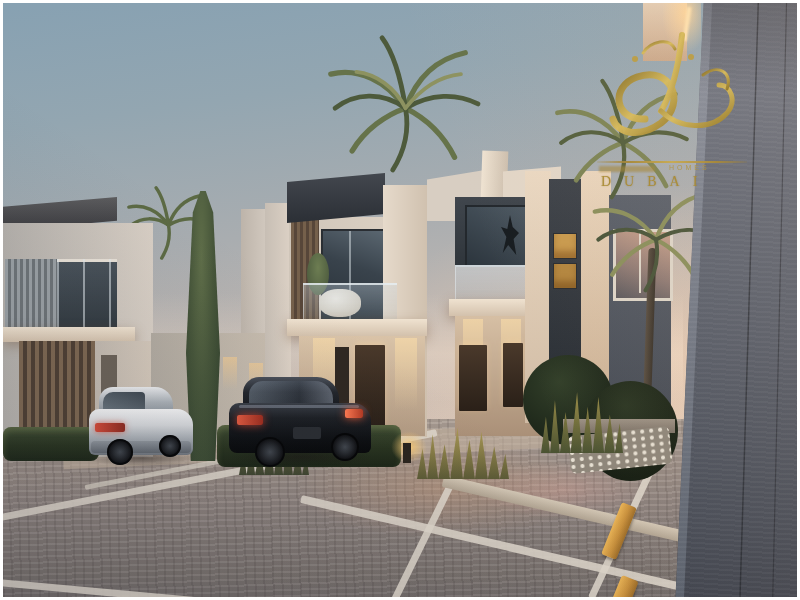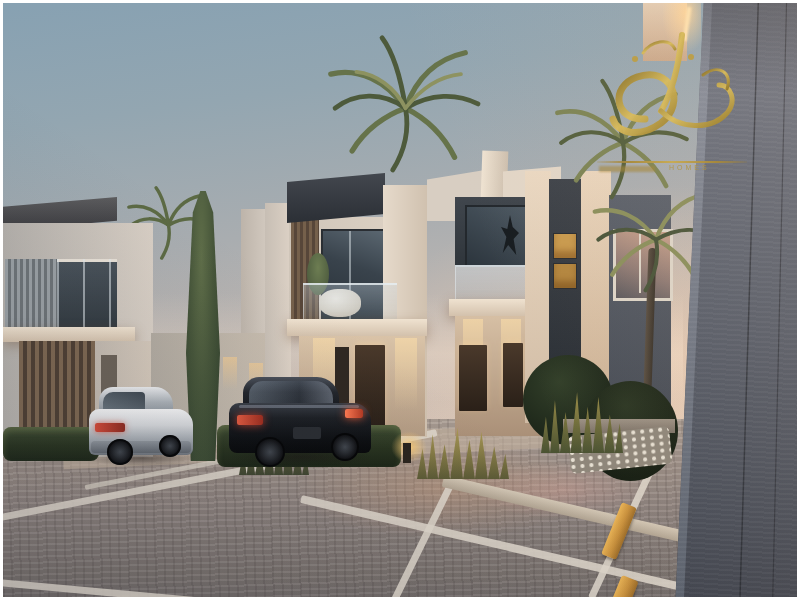--- a/index.html
+++ b/index.html
@@ -263,15 +263,16 @@
         <path stroke-width="5" d="M74,88 C92,106 124,108 140,90 C150,78 144,62 132,62"></path>
         <path stroke-width="3" d="M56,30 C64,18 82,14 88,26"></path>
         <path stroke-width="3" d="M116,52 C132,40 146,50 140,66"></path>
       </g>
       <circle cx="48" cy="36" r="3" fill="#bd9f47"></circle>
       <circle cx="104" cy="34" r="3" fill="#bd9f47"></circle>
     </svg>
     <div class="rule"></div>
     <div class="tagbar"></div>
     <div class="tagword">HOMES</div>
+    <div class="city">DUBAI</div>
   </div>
 
 </div>
 
 </body></html>

